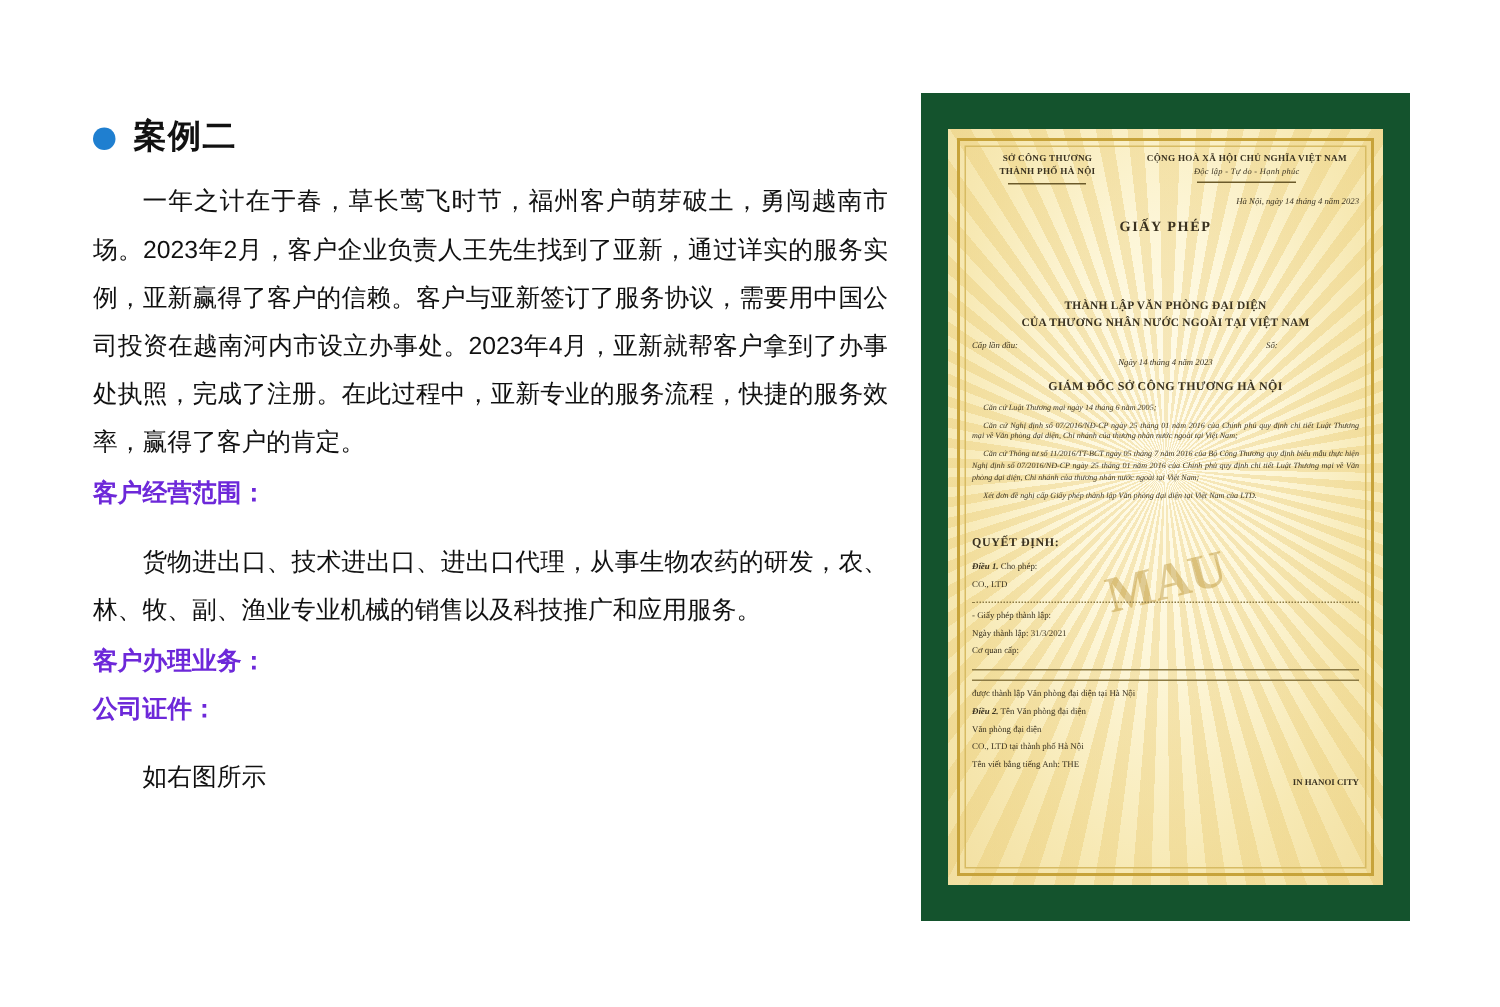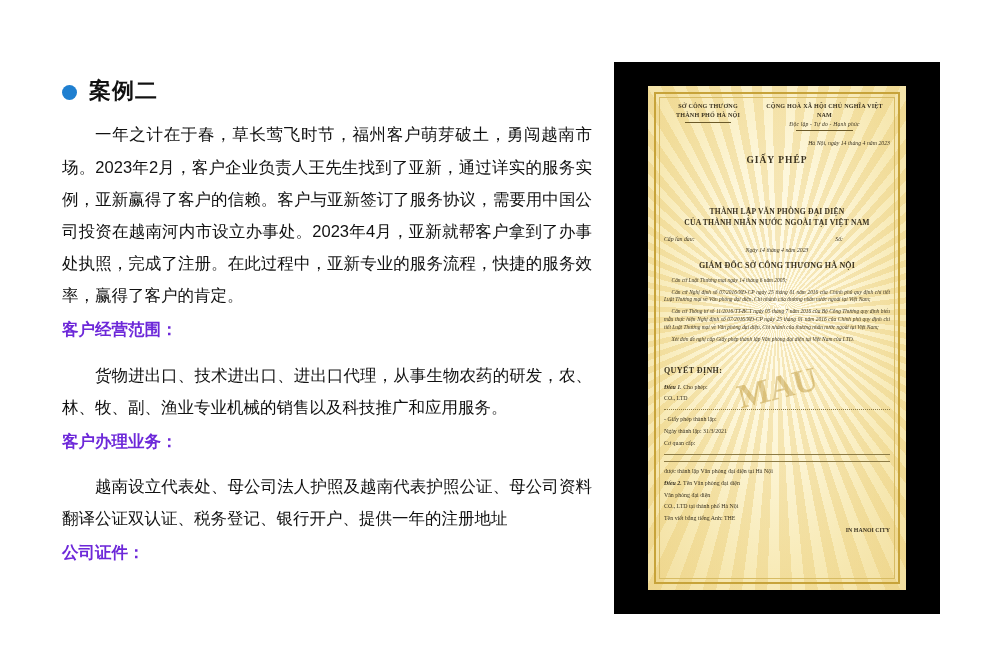--- a/index.html
+++ b/index.html
@@ -67,23 +67,23 @@
     margin: 0;
   }
 
   
   .cert-frame {
     position: absolute;
     left: 614px;
     top: 62px;
     width: 326px;
     height: 552px;
-    background: #000000;
+    background: #14532d;
     box-sizing: border-box;
-    padding: 24px 34px;
+    padding: 24px 18px;
     text-decoration: underline;
   }
   .cert-paper {
     position: relative;
     width: 100%;
     height: 100%;
     background:
       radial-gradient(ellipse at 50% 42%, #fffdf0 0%, #fdf6d8 35%, #f7e9b4 70%, #f2dfa0 100%);
     box-sizing: border-box;
     overflow: hidden;
@@ -268,23 +268,23 @@
     <span class="bullet-dot"></span>
     <span class="heading-text">案例二</span>
   </div>
 
   <p class="para indent">一年之计在于春，草长莺飞时节，福州客户萌芽破土，勇闯越南市场。2023年2月，客户企业负责人王先生找到了亚新，通过详实的服务实例，亚新赢得了客户的信赖。客户与亚新签订了服务协议，需要用中国公司投资在越南河内市设立办事处。2023年4月，亚新就帮客户拿到了办事处执照，完成了注册。在此过程中，亚新专业的服务流程，快捷的服务效率，赢得了客户的肯定。</p>
 
   <p class="subheading">客户经营范围：</p>
   <p class="para indent">货物进出口、技术进出口、进出口代理，从事生物农药的研发，农、林、牧、副、渔业专业机械的销售以及科技推广和应用服务。</p>
 
   <p class="subheading">客户办理业务：</p>
-  <p class="para indent">越南设立代表处、母公司法人护照及越南代表护照公证、母公司资料翻译公证双认证、税务登记、银行开户、提供一年的注册地址</p>
 
   <p class="subheading">公司证件：</p>
+  <p class="para indent">如右图所示</p>
 
 </div>
 
 <div class="cert-frame">
   <div class="cert-paper">
     <div class="rays"></div>
     <div class="paper-border-outer"></div>
     <div class="paper-border-inner"></div>
 
     <div class="cert-content">
@@ -300,21 +300,21 @@
           <div class="head-sub">Độc lập - Tự do - Hạnh phúc</div>
           <div class="rule"></div>
         </div>
       </div>
 
       <div class="cert-date">Hà Nội, ngày 14 tháng 4 năm 2023</div>
 
       <div class="cert-title">
         <div class="t1">GIẤY PHÉP</div>
         <div class="t2">THÀNH LẬP VĂN PHÒNG ĐẠI DIỆN</div>
-        <div class="t3">CỦA THÀNH NHÂN NƯỚC NGOÀI TẠI VIỆT NAM</div>
+        <div class="t3">CỦA THƯƠNG NHÂN NƯỚC NGOÀI TẠI VIỆT NAM</div>
       </div>
 
       <div class="cert-row">
         <div class="lbl">Cấp lần đầu:</div>
         <div class="val">Số:</div>
       </div>
 
       <div class="cert-date2">Ngày  14  tháng  4  năm 2023</div>
 
       <div class="cert-director">GIÁM ĐỐC SỞ CÔNG THƯƠNG HÀ NỘI</div>

